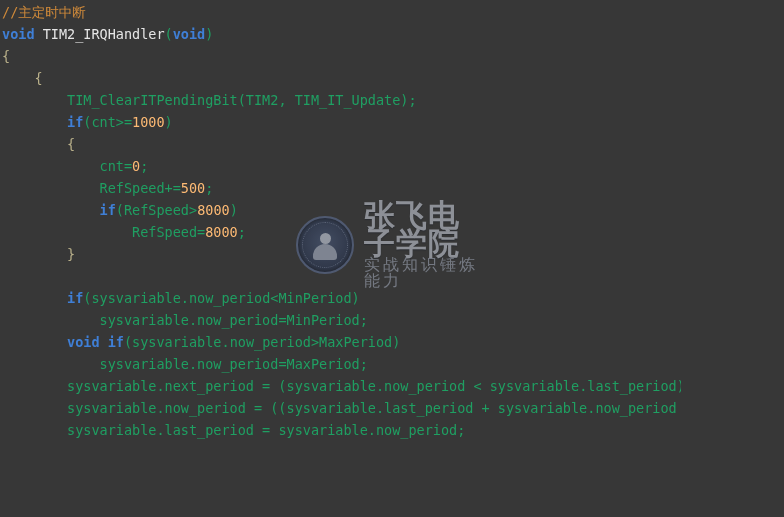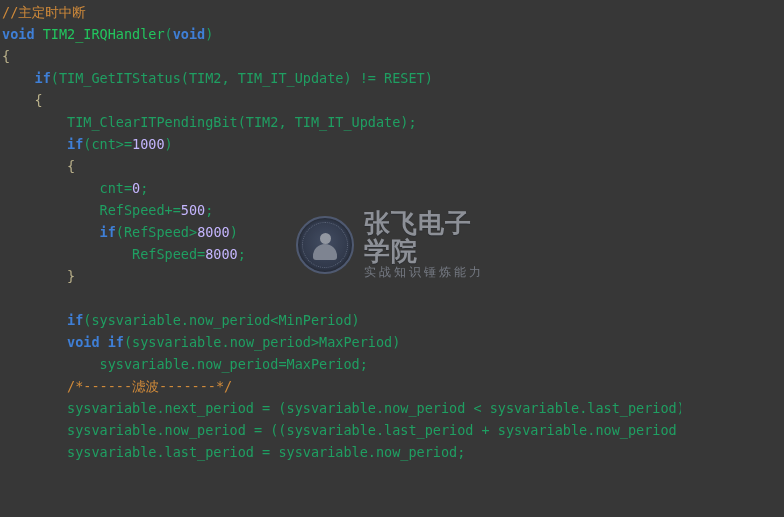--- a/index.html
+++ b/index.html
@@ -34,22 +34,22 @@
     padding-left: 2px;
     box-sizing: border-box;
     overflow: hidden;
   }
   .code-line:first-child { padding-top: 1px; height: 23px; }
 
   
   .t-cmt  { color: #d08a3a; }
   .t-kw   { color: #3f7fd6; font-weight: bold; text-align: right; }
   .t-id   { color: #1f9f62; }
-  .t-fn   { color: #22c55e; }
-  .t-num  { color: #c4b5fd; }
+  .t-fn   { color: #e5e5e5; }
+  .t-num  { color: #fdba74; }
   .t-punc { color: #1f9f62; }
   .t-brace{ color: #b9b08a; }
   .t-plain{ color: #c8c8c8; }
 
   
   #watermark {
     position: absolute;
     left: 296px;
     top: 214px;
     width: 190px;
@@ -98,30 +98,30 @@
     background: #aab4c9;
   }
   #wm-text {
     margin-left: 10px;
     display: flex;
     flex-direction: column;
     justify-content: center;
   }
   #wm-title {
     font-family: "DejaVu Sans", "Liberation Sans", sans-serif;
-    font-size: 26px;
+    font-size: 31px;
     line-height: 28px;
     font-weight: bold;
     color: #c2c7d2;
     letter-spacing: 1px;
     text-shadow: 0 1px 1px #22262e;
   }
   #wm-sub {
-    font-family: Liberation Mono, monospace;
-    font-size: 12px;
+    font-family: Liberation Serif, serif;
+    font-size: 16px;
     line-height: 16px;
     color: #9aa1b0;
     letter-spacing: 3px;
   }
 </style>
 </head>
 <body>
 
 <div id="editor">
 
@@ -134,33 +134,32 @@
     <div id="wm-text">
       <div id="wm-title">张飞电子学院</div>
       <div id="wm-sub">实战知识锤炼能力</div>
     </div>
   </div>
 
   <div id="code-surface">
       <div class="code-line"><span></span><span class="t-cmt">//主定时中断</span></div>
       <div class="code-line"><span></span><span class="t-kw">void</span><span class="t-plain"> </span><span class="t-fn">TIM2_IRQHandler</span><span class="t-punc">(</span><span class="t-kw">void</span><span class="t-punc">)</span></div>
       <div class="code-line"><span></span><span class="t-brace">{</span></div>
-      <div class="code-line"><span>    </span><span class="t-kw">if</span><span class="t-punc">(</span><span class="t-id">TIM_GetITStatus</span><span class="t-punc">(</span><span class="t-id">TIM2</span><span class="t-punc">, </span><span class="t-id">TIM_IT_Update</span><span class="t-punc">) != </span><span class="t-id">RESET</span><span class="t-punc">)</span></div>
       <div class="code-line"><span>    </span><span class="t-brace">{</span></div>
       <div class="code-line"><span>        </span><span class="t-id">TIM_ClearITPendingBit</span><span class="t-punc">(</span><span class="t-id">TIM2</span><span class="t-punc">, </span><span class="t-id">TIM_IT_Update</span><span class="t-punc">);</span></div>
       <div class="code-line"><span>        </span><span class="t-kw">if</span><span class="t-punc">(</span><span class="t-id">cnt</span><span class="t-punc">&gt;=</span><span class="t-num">1000</span><span class="t-punc">)</span></div>
       <div class="code-line"><span>        </span><span class="t-brace">{</span></div>
       <div class="code-line"><span>            </span><span class="t-id">cnt</span><span class="t-punc">=</span><span class="t-num">0</span><span class="t-punc">;</span></div>
       <div class="code-line"><span>            </span><span class="t-id">RefSpeed</span><span class="t-punc">+=</span><span class="t-num">500</span><span class="t-punc">;</span></div>
       <div class="code-line"><span>            </span><span class="t-kw">if</span><span class="t-punc">(</span><span class="t-id">RefSpeed</span><span class="t-punc">&gt;</span><span class="t-num">8000</span><span class="t-punc">)</span></div>
       <div class="code-line"><span>                </span><span class="t-id">RefSpeed</span><span class="t-punc">=</span><span class="t-num">8000</span><span class="t-punc">;</span></div>
       <div class="code-line"><span>        </span><span class="t-brace">}</span></div>
       <div class="code-line"><span>        </span></div>
       <div class="code-line"><span>        </span><span class="t-kw">if</span><span class="t-punc">(</span><span class="t-id">sysvariable</span><span class="t-punc">.</span><span class="t-id">now_period</span><span class="t-punc">&lt;</span><span class="t-id">MinPeriod</span><span class="t-punc">)</span></div>
+      <div class="code-line"><span>            </span><span class="t-id">sysvariable</span><span class="t-punc">.</span><span class="t-id">now_period</span><span class="t-punc">=</span><span class="t-id">MinPeriod</span><span class="t-punc">;</span></div>
       <div class="code-line"><span>        </span><span class="t-kw">void</span><span class="t-plain"> </span><span class="t-kw">if</span><span class="t-punc">(</span><span class="t-id">sysvariable</span><span class="t-punc">.</span><span class="t-id">now_period</span><span class="t-punc">&gt;</span><span class="t-id">MaxPeriod</span><span class="t-punc">)</span></div>
       <div class="code-line"><span>            </span><span class="t-id">sysvariable</span><span class="t-punc">.</span><span class="t-id">now_period</span><span class="t-punc">=</span><span class="t-id">MaxPeriod</span><span class="t-punc">;</span></div>
-      <div class="code-line"><span>        </span><span class="t-cmt">/*------滤波-------*/</span></div>
       <div class="code-line"><span>        </span><span class="t-id">sysvariable</span><span class="t-punc">.</span><span class="t-id">next_period</span><span class="t-punc"> = (</span><span class="t-id">sysvariable</span><span class="t-punc">.</span><span class="t-id">now_period</span><span class="t-punc"> &lt; </span><span class="t-id">sysvariable</span><span class="t-punc">.</span><span class="t-id">last_period</span><span class="t-punc">)?(s</span></div>
       <div class="code-line"><span>        </span><span class="t-id">sysvariable</span><span class="t-punc">.</span><span class="t-id">now_period</span><span class="t-punc"> = ((</span><span class="t-id">sysvariable</span><span class="t-punc">.</span><span class="t-id">last_period</span><span class="t-punc"> + </span><span class="t-id">sysvariable</span><span class="t-punc">.</span><span class="t-id">now_period</span><span class="t-punc"> + s</span></div>
       <div class="code-line"><span>        </span><span class="t-id">sysvariable</span><span class="t-punc">.</span><span class="t-id">last_period</span><span class="t-punc"> = </span><span class="t-id">sysvariable</span><span class="t-punc">.</span><span class="t-id">now_period</span><span class="t-punc">;</span></div>
     </div>
 
 </div>
 
 </body></html>

